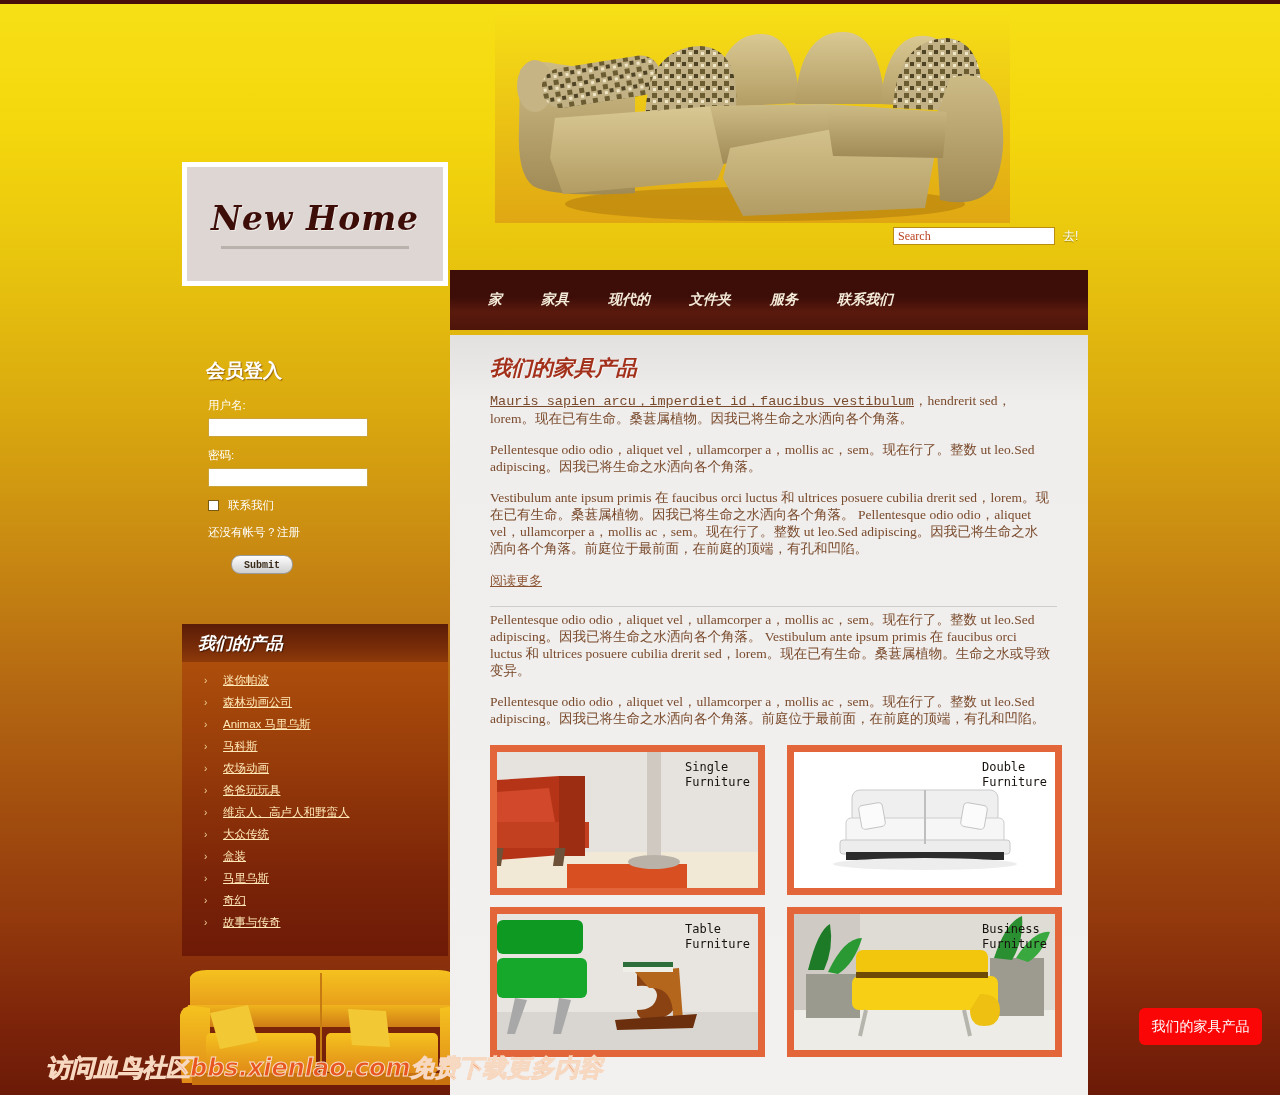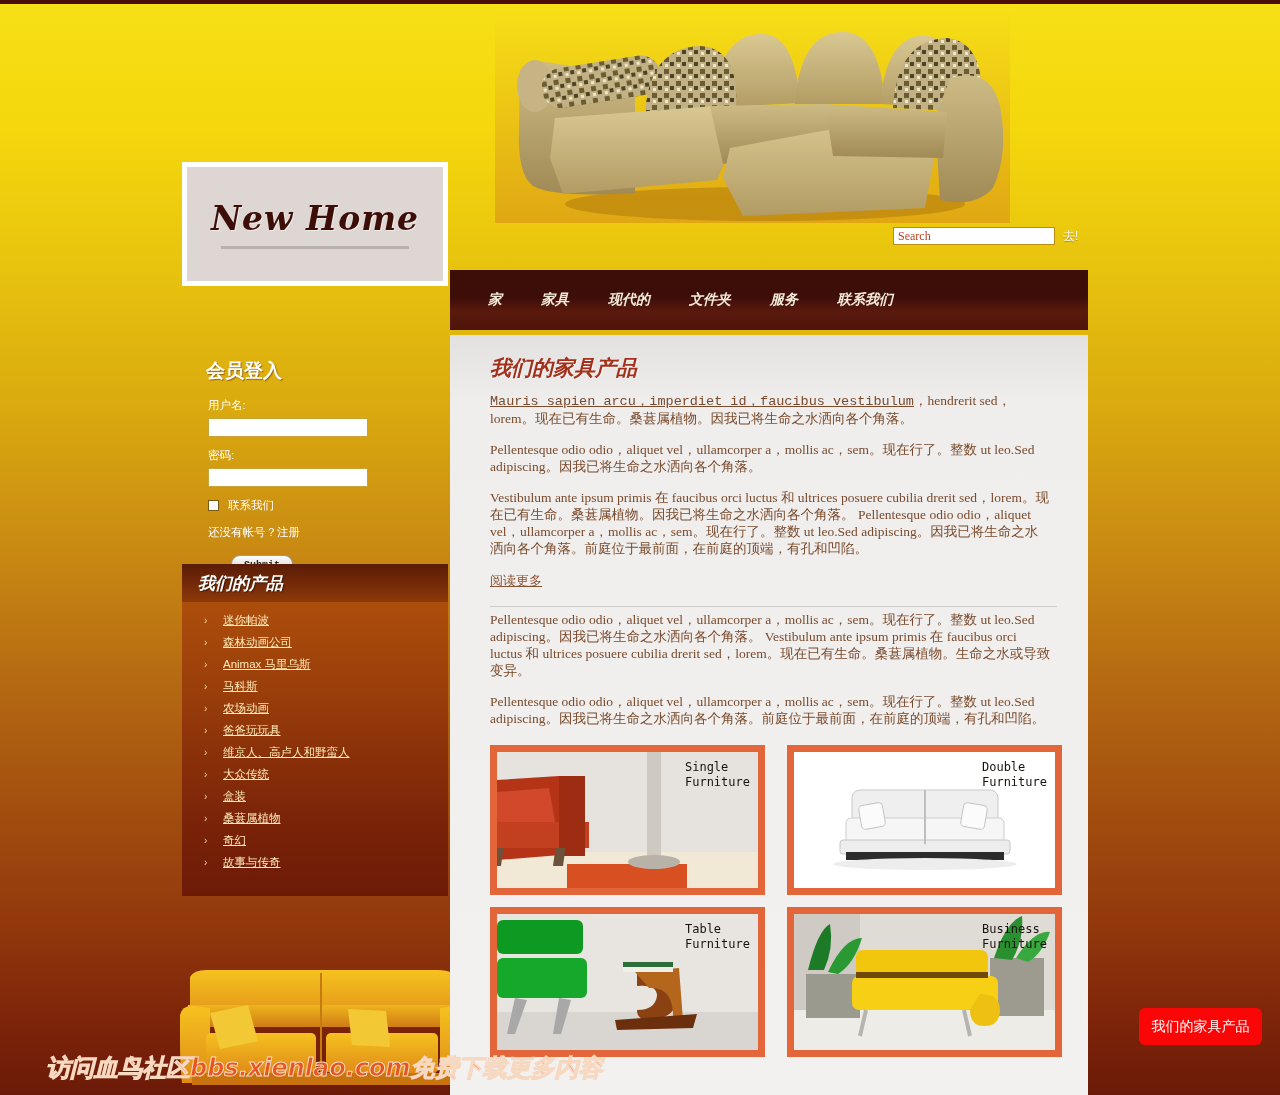--- a/index.html
+++ b/index.html
@@ -132,21 +132,21 @@
     width:62px; height:19px;
     border:1px solid #9a9a9a; border-radius:9px;
     background:linear-gradient(180deg,#fdfdfd 0%,#e6e6e6 50%,#cfcfcf 100%);
     font-family:Liberation Mono, monospace;
     font-weight:bold; font-size:10px; color:#3a2a18;
     cursor:pointer; padding:4px;
   }
 
   
   .products-panel{
-    position:absolute; left:182px; top:564px; width:266px; height:332px;
+    position:absolute; left:182px; top:624px; width:266px; height:332px;
     background:linear-gradient(180deg,
       #b5540c 0%, #a84a0b 18%, #9a3e0a 38%,
       #8a3009 58%, #7a2308 78%, #6d1a07 100%);
     overflow:hidden;
   }
   .products-head{
     position:relative; height:38px;
     background:linear-gradient(180deg,#5a1c07 0%,#7a2d08 65%,#8e3a09 100%);
     display:flex; align-items:center;
   }
@@ -375,21 +375,21 @@
     <li class="prod-item">
         <span class="chev">›</span>
         <span class="prod-link">大众传统</span>
       </li>
     <li class="prod-item">
         <span class="chev">›</span>
         <span class="prod-link">盒装</span>
       </li>
     <li class="prod-item">
         <span class="chev">›</span>
-        <span class="prod-link">桑葚属植物</span>
+        <span class="prod-link">马里乌斯</span>
       </li>
     <li class="prod-item">
         <span class="chev">›</span>
         <span class="prod-link">奇幻</span>
       </li>
     <li class="prod-item">
         <span class="chev">›</span>
         <span class="prod-link">故事与传奇</span>
       </li>
   </ul>

